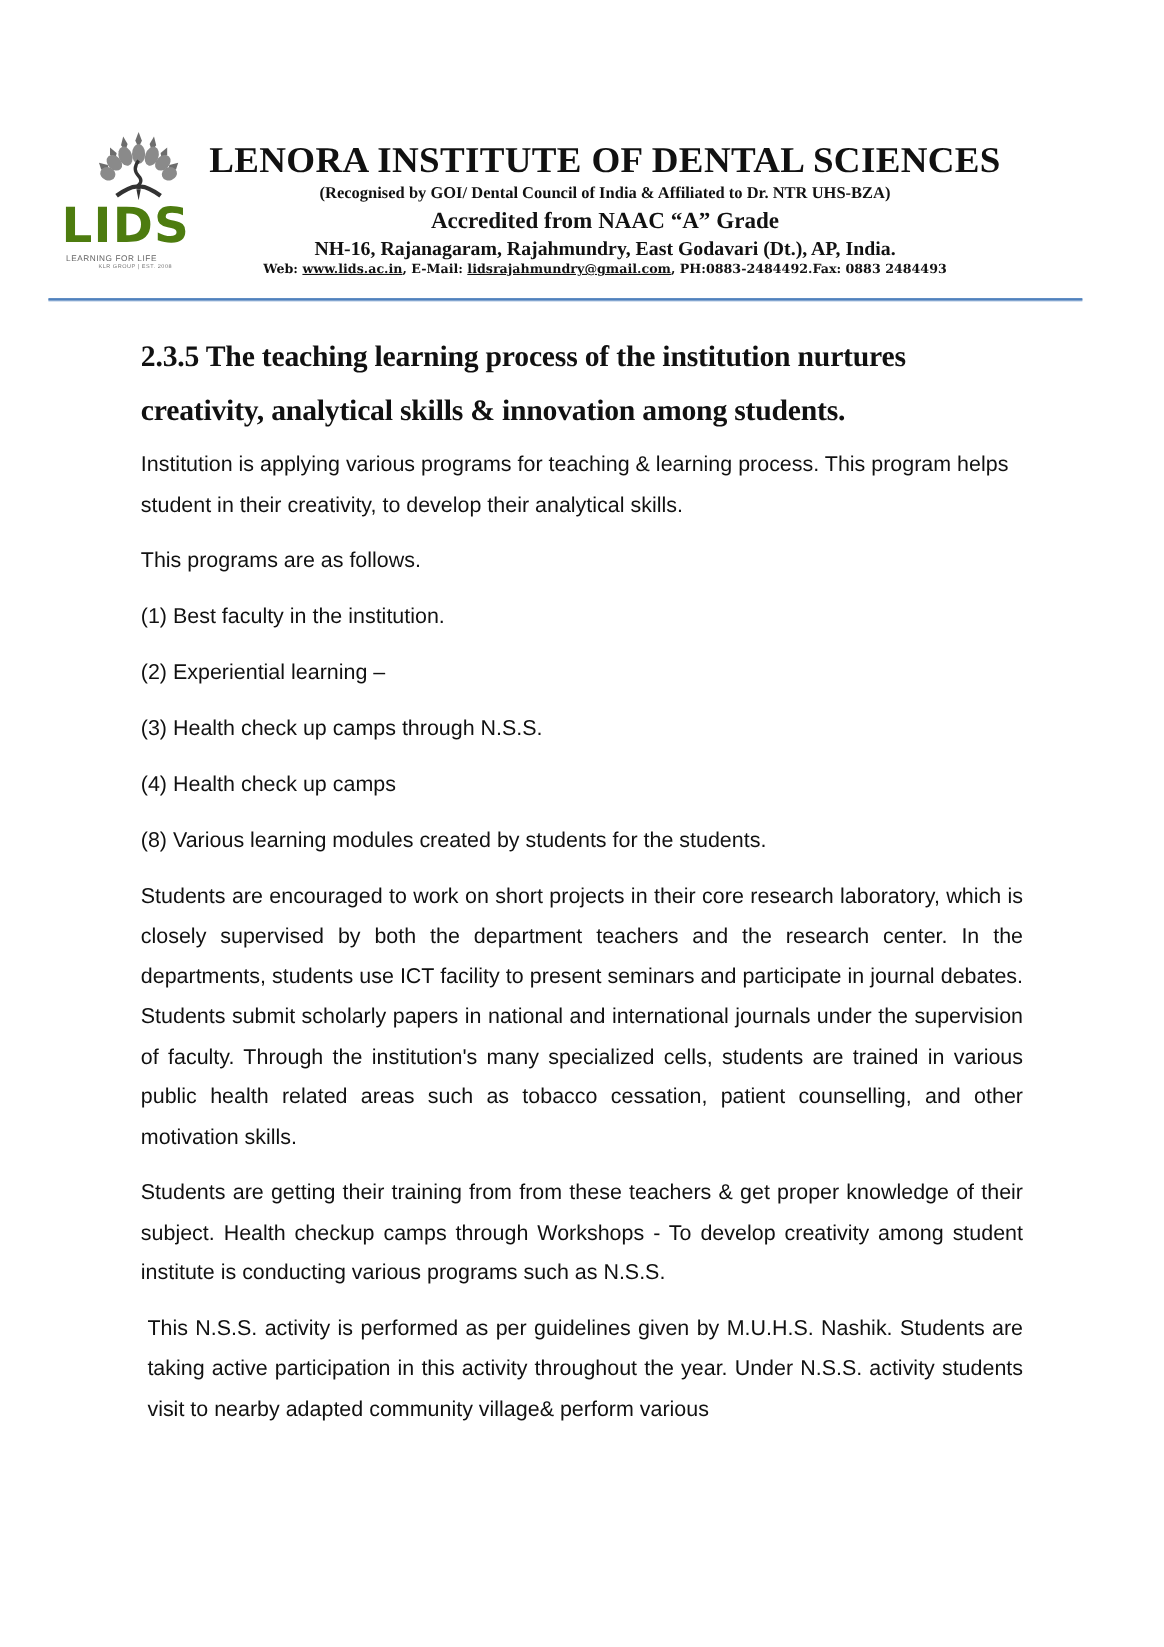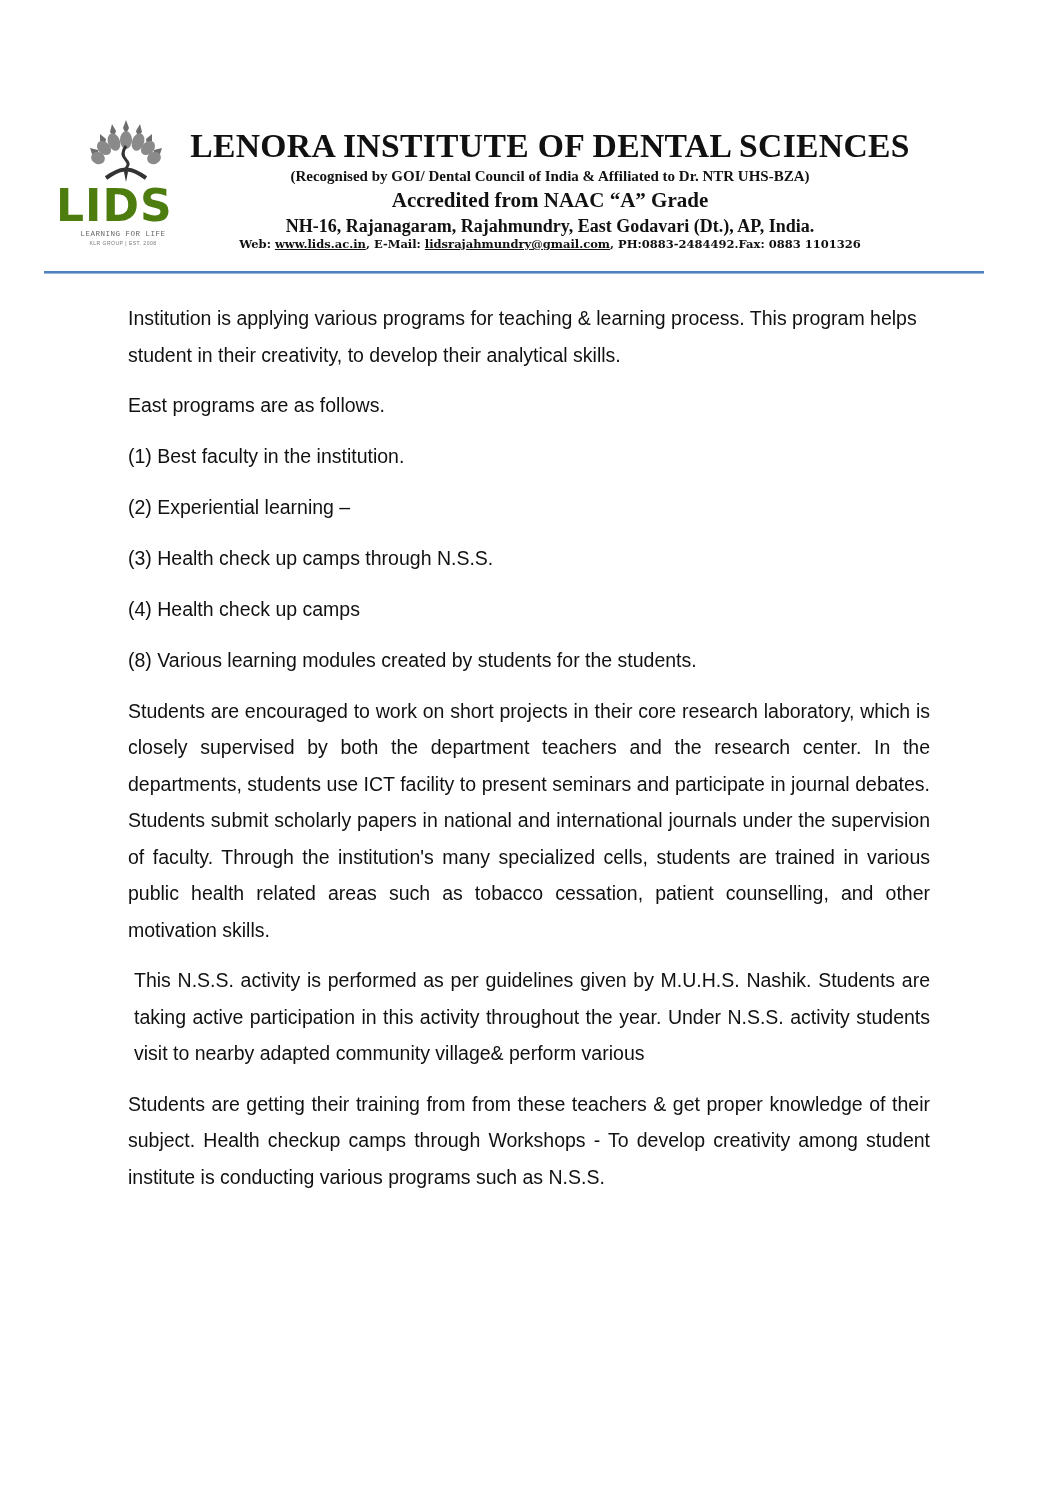--- a/index.html
+++ b/index.html
@@ -1,21 +1,21 @@
 <!DOCTYPE html>
 <html><head>
 <meta charset="utf-8">
 <style>
   html, body { margin: 0; padding: 0; background: #ffffff; }
   body { width: 1058px; height: 1497px; position: relative; overflow: hidden; font-family: "Liberation Sans", sans-serif; color: #111; }
   .letterhead { position: absolute; left: 0; top: 0; width: 1058px; height: 275px; }
   .logo { position: absolute; left: 54px; top: 116px; width: 136px; height: 130px; }
   .logo-tree { position: absolute; left: 22px; top: 0; width: 100px; height: 70px; }
   .logo-lids { position: absolute; left: 2px; top: 68px; width: 132px; font-family: "DejaVu Sans", sans-serif; font-weight: bold; font-size: 44px; line-height: 44px; color: #4d7c0f; letter-spacing: 1px; }
-  .logo-tag { position: absolute; left: 6px; top: 114px; width: 126px; text-align: center; font-size: 7.5px; color: #666; letter-spacing: 0.5px; font-family: Liberation Mono, monospace; }
+  .logo-tag { position: absolute; left: 6px; top: 114px; width: 126px; text-align: left; font-size: 7.5px; color: #666; letter-spacing: 0.5px; }
   .logo-est { position: absolute; left: 6px; top: 124px; width: 126px; text-align: center; font-size: 5px; color: #777; letter-spacing: 0.5px; }
   .lh-text { position: absolute; left: 160px; top: 126px; width: 780px; text-align: center; font-family: "Liberation Serif", serif; }
   .inst-name { font-size: 33px; font-weight: bold; line-height: 40px; letter-spacing: 0.3px; transform: scaleX(1.02); }
   .recog { font-size: 15px; font-weight: bold; line-height: 20px; margin-top: 0; }
   .naac { font-size: 21px; font-weight: bold; line-height: 28px; }
   .addr { font-size: 18px; font-weight: bold; line-height: 20px; margin-top: 2px; }
   .contact { font-size: 11.5px; font-weight: bold; line-height: 16px; font-family: "DejaVu Serif", serif; }
   .contact a { color: #111; text-decoration: underline; }
   .rule { position: absolute; left: 44px; top: 271px; width: 940px; height: 2px; background: #4f81bd; box-shadow: 0 1px 0 #9bb7d9; }
   .content { position: absolute; left: 128px; top: 300px; width: 802px; }
@@ -59,32 +59,33 @@
     <div class="logo-tag">LEARNING FOR LIFE</div>
     <div class="logo-est">KLR GROUP | EST. 2008</div>
   </div>
 
   <div class="lh-text">
     <div class="inst-name">LENORA INSTITUTE OF DENTAL SCIENCES</div>
     <div class="recog">(Recognised by GOI/ Dental Council of India &amp; Affiliated to Dr. NTR UHS-BZA)</div>
     <div class="naac">Accredited from NAAC “A” Grade</div>
     <div class="addr">NH-16, Rajanagaram, Rajahmundry, East Godavari (Dt.), AP, India.</div>
     <div class="contact">
-      <span>Web: </span><a>www.lids.ac.in</a><span>, E-Mail: </span><a>lidsrajahmundry@gmail.com</a><span>, PH:0883-2484492.Fax: 0883 1101326</span>
+      <span>Web: </span><a>www.lids.ac.in</a><span>, E-Mail: </span><a>lidsrajahmundry@gmail.com</a><span>, PH:0883-2484492.Fax: 0883 2484493</span>
     </div>
   </div>
   <div class="rule"></div>
 </div>
 
 <div class="content">
+  <h1 class="heading">2.3.5 The teaching learning process of the institution nurtures creativity, analytical skills &amp; innovation among students.</h1>
   <p class="intro">Institution is applying various programs for teaching &amp; learning process. This program helps student in their creativity, to develop their analytical skills.</p>
-  <p class="lead">East programs are as follows.</p>
+  <p class="lead">This programs are as follows.</p>
   <div>
     <p class="list-item">(1) Best faculty in the institution.</p>
     <p class="list-item">(2) Experiential learning –</p>
     <p class="list-item">(3) Health check up camps through N.S.S.</p>
     <p class="list-item">(4) Health check up camps</p>
     <p class="list-item">(8) Various learning modules created by students for the students.</p>
   </div>
   <p class="para">Students are encouraged to work on short projects in their core research laboratory, which is closely supervised by both the department teachers and the research center. In the departments, students use ICT facility to present seminars and participate in journal debates. Students submit scholarly papers in national and international journals under the supervision of faculty. Through the institution's many specialized cells, students are trained in various public health related areas such as tobacco cessation, patient counselling, and other motivation skills.</p>
+  <p class="para">Students are getting their training from from these teachers &amp; get proper knowledge of their subject.  Health checkup camps through Workshops - To develop creativity among student institute is conducting various programs such as N.S.S.</p>
   <p class="para indent"> This N.S.S. activity is performed as per guidelines given by M.U.H.S. Nashik. Students are taking active participation in this activity throughout the year. Under N.S.S. activity students visit to nearby adapted community village&amp; perform various</p>
-  <p class="para">Students are getting their training from from these teachers &amp; get proper knowledge of their subject.  Health checkup camps through Workshops - To develop creativity among student institute is conducting various programs such as N.S.S.</p>
 </div>
 
 </body></html>

